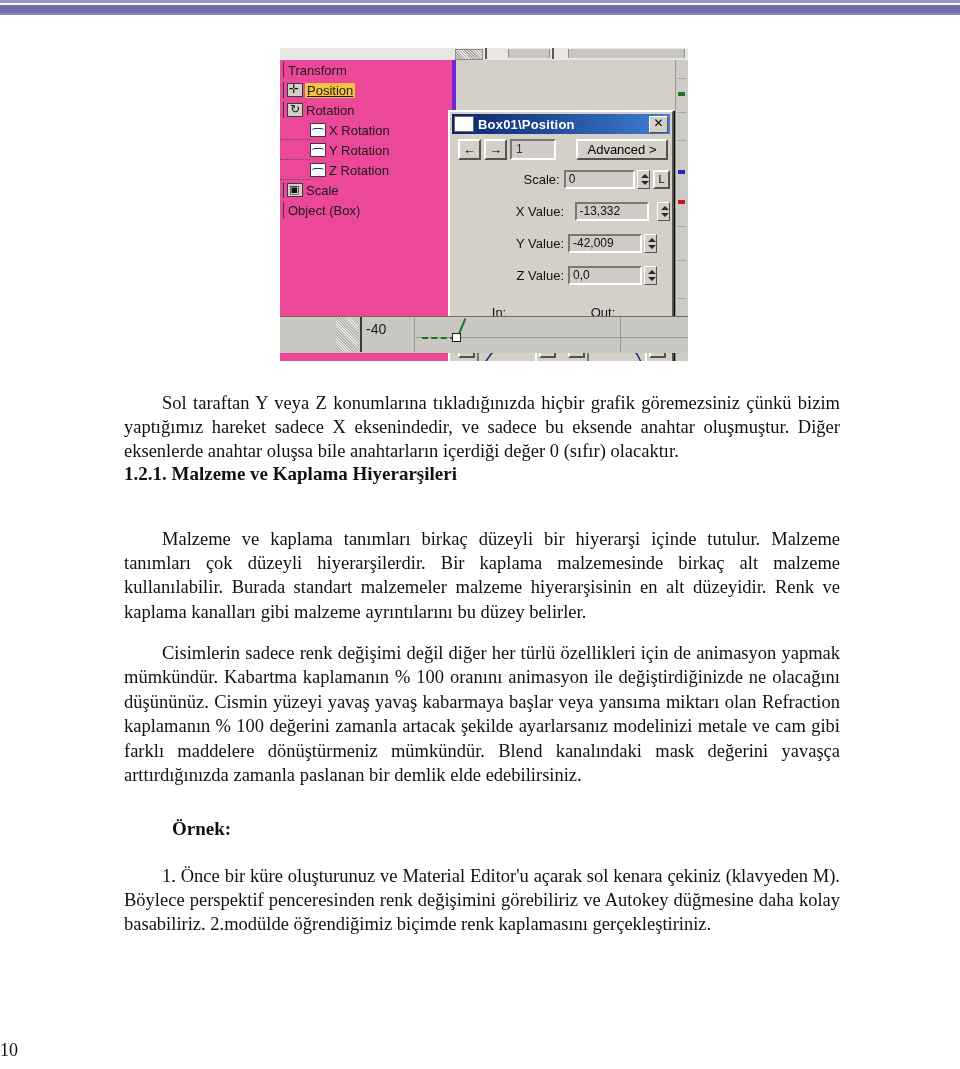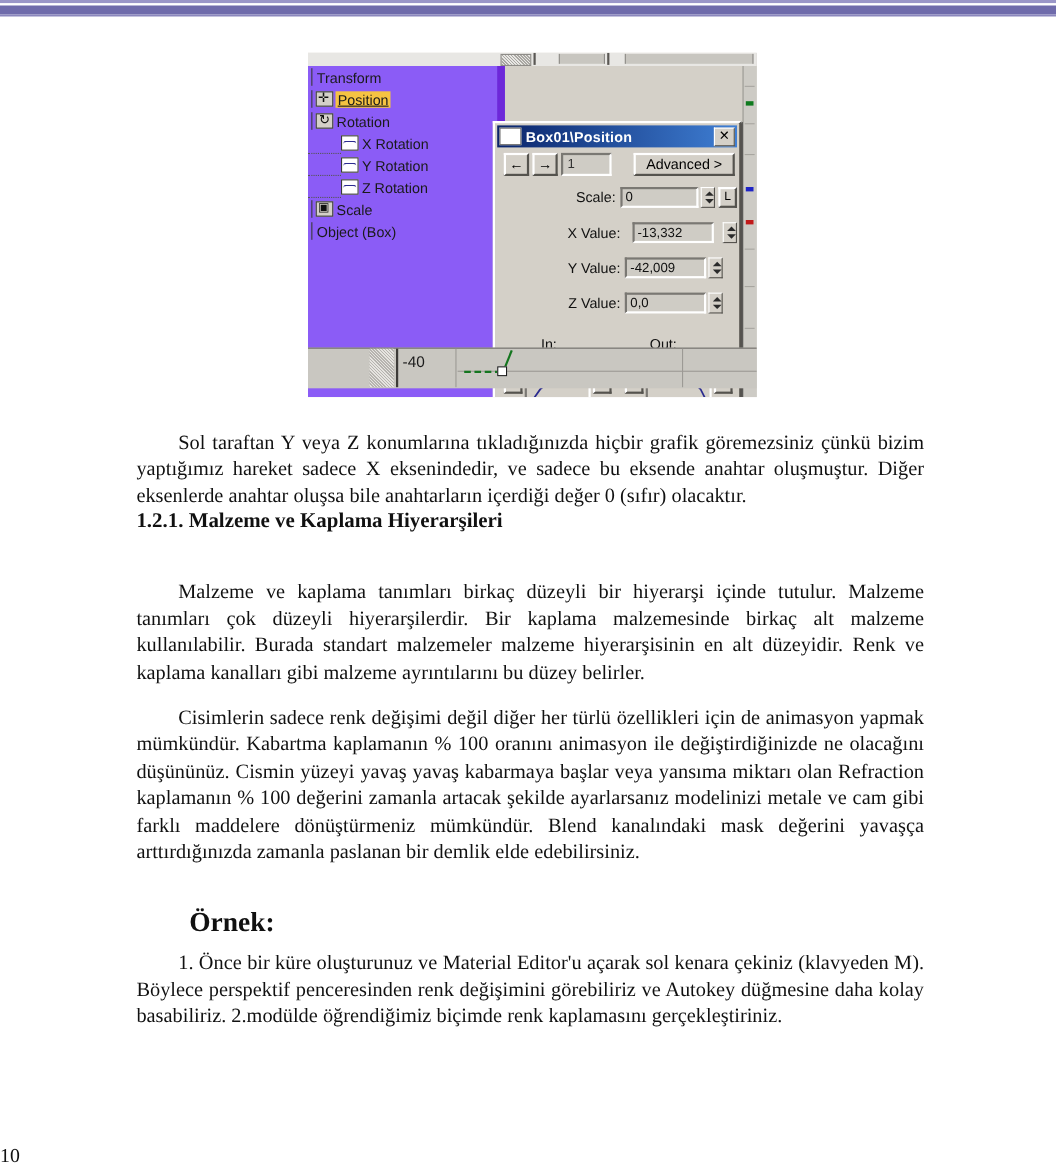--- a/index.html
+++ b/index.html
@@ -77,22 +77,22 @@
     position: absolute;
     top: 0; width: 2px; height: 11px;
     background: #5a5854;
   }
 
   
   .fig-tracklist {
     position: absolute;
     left: 0; top: 12px;
     width: 172px; height: 345px;
-    background: #8b5cf6;
-    border-right: 7px solid #6d28d9;
+    background: #ec4899;
+    border-right: 4px solid #6d28d9;
   }
   .tl-row {
     position: relative;
     height: 20px;
     display: flex;
     align-items: center;
     font-size: 13px;
     color: #1a1a1a;
     white-space: nowrap;
   }
@@ -444,21 +444,21 @@
   }
   .indent { text-indent: 38px; }
   h3.sec-heading {
     font-size: 19px;
     font-weight: bold;
     margin: 0;
     text-align: left;
   }
   .bold-label {
     font-weight: bold;
-    font-size: 25px;
+    font-size: 19px;
   }
 
   #para-intro  { top: 372px; }
   #sec-title   { top: 461px; }
   #para-2      { top: 508px; }
   #para-3      { top: 626px; margin-top: 15px; }
   #para-4      { top: 845px; }
   #ornek       { top: 797px; left: 172px; width: 300px; text-align: left; }
 
   #page-number {

